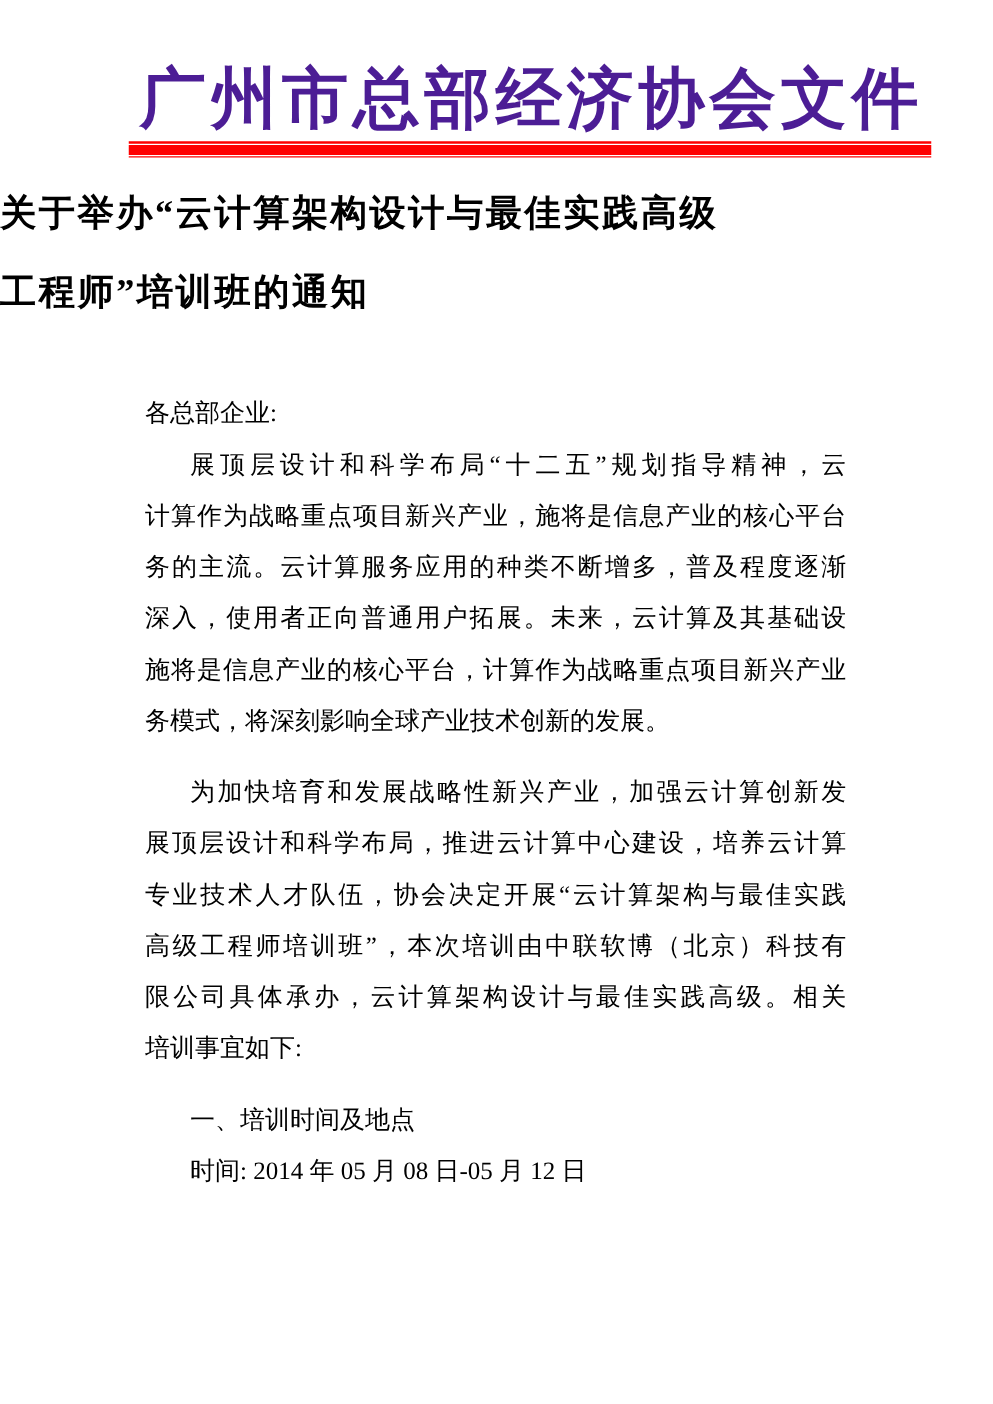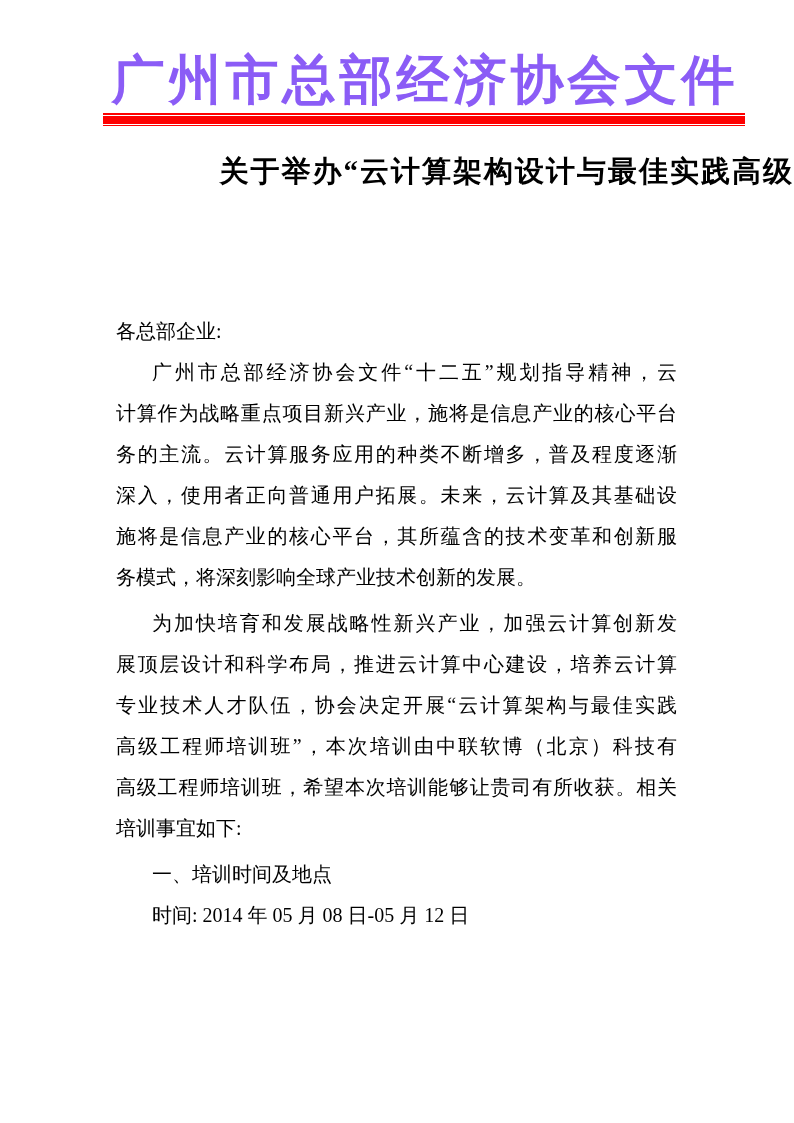--- a/index.html
+++ b/index.html
@@ -13,21 +13,21 @@
     color: #000000;
   }
 
   
   .org-header {
     position: absolute;
     top: 50px;
     left: 105px;
     width: 640px;
     text-align: center;
-    color: #8b5cf6;
+    color: #4c1d95;
     font-weight: bold;
     font-size: 53px;
     line-height: 60px;
     letter-spacing: 4px;
     white-space: nowrap;
   }
   .header-divider {
     position: absolute;
     top: 113px;
     left: 103px;
@@ -36,21 +36,21 @@
   .rule-thin-top   { height: 2px; background: #fe0000; }
   .rule-thick      { height: 8px; background: #fe0000; margin-top: 1px; }
   .rule-thin-bottom{ height: 1px; background: #fe0000; margin-top: 1px; }
 
   
   .doc-title {
     position: absolute;
     top: 140px;
     left: 0;
     width: 794px;
-    text-align: right;
+    text-align: left;
     font-weight: bold;
     font-size: 29px;
     line-height: 63px;
     letter-spacing: 2px;
   }
 
   
   .doc-body {
     position: absolute;
     top: 311px;
@@ -60,56 +60,57 @@
   }
   .line {
     line-height: 41px;
     text-align: left;
   }
   .fill {
     text-align: justify;
     text-align-last: justify;
   }
   .indent { text-indent: 36px; }
-  .gap    { margin-top: 5px; }
+  .gap    { margin-top: 16px; }
   .bold   { font-weight: normal; }
 </style>
 </head>
 <body>
 
 <div class="page">
 
   <div class="org-header">广州市总部经济协会文件</div>
 
   <div class="header-divider">
     <div class="rule-thin-top"></div>
     <div class="rule-thick"></div>
     <div class="rule-thin-bottom"></div>
   </div>
 
   <div class="doc-title">
     <div>关于举办“云计算架构设计与最佳实践高级</div>
+    <div>工程师”培训班的通知</div>
   </div>
 
   <div class="doc-body">
 
     <div class="line">各总部企业:</div>
 
-    <div class="line fill indent">广州市总部经济协会文件“十二五”规划指导精神，云</div>
+    <div class="line fill indent">展顶层设计和科学布局“十二五”规划指导精神，云</div>
     <div class="line fill">计算作为战略重点项目新兴产业，施将是信息产业的核心平台</div>
     <div class="line fill">务的主流。云计算服务应用的种类不断增多，普及程度逐渐</div>
     <div class="line fill">深入，使用者正向普通用户拓展。未来，云计算及其基础设</div>
-    <div class="line fill">施将是信息产业的核心平台，其所蕴含的技术变革和创新服</div>
+    <div class="line fill">施将是信息产业的核心平台，计算作为战略重点项目新兴产业</div>
     <div class="line">务模式，将深刻影响全球产业技术创新的发展。</div>
 
     <div class="line fill indent gap">为加快培育和发展战略性新兴产业，加强云计算创新发</div>
     <div class="line fill">展顶层设计和科学布局，推进云计算中心建设，培养云计算</div>
     <div class="line fill">专业技术人才队伍，协会决定开展“云计算架构与最佳实践</div>
     <div class="line fill">高级工程师培训班”，本次培训由中联软博（北京）科技有</div>
-    <div class="line fill">高级工程师培训班，希望本次培训能够让贵司有所收获。相关</div>
+    <div class="line fill">限公司具体承办，云计算架构设计与最佳实践高级。相关</div>
     <div class="line">培训事宜如下:</div>
 
     <div class="line indent bold gap">一、培训时间及地点</div>
 
     <div class="line indent">时间: 2014 年 05 月 08 日-05 月 12 日</div>
 
   </div>
 
 </div>
 

